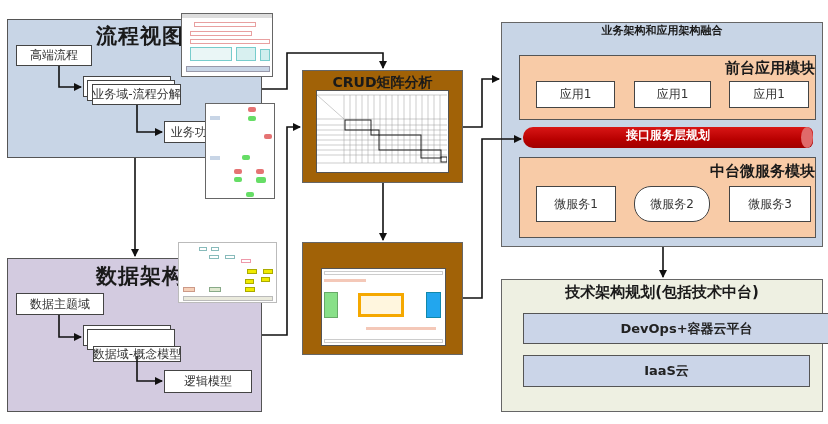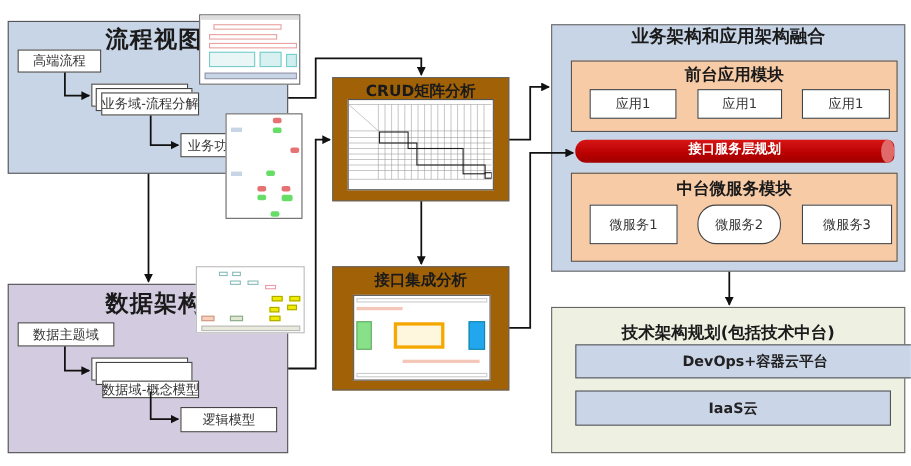--- a/index.html
+++ b/index.html
@@ -17,21 +17,21 @@
   .wbox {
     background: #fff; border: 1.2px solid #444; font-size: 12px;
     display: flex; align-items: center; justify-content: center; white-space: nowrap; color: #333;
   }
   .stack-back { background: #fff; border: 1.2px solid #444; }
   .thumb { background: #fff; border: 1.5px solid #666; overflow: hidden; }
   .analysis-box { background: #a16207; border: 1.5px solid #666; }
   .analysis-title { font-size: 14px; font-weight: bold; text-align: center; width: 100%; white-space: nowrap; color: #1a1a1a; }
   .fusion-panel { left: 501px; top: 22px; width: 322px; height: 225px; background: #c8d5e6; border: 1.5px solid #666; }
   .module { background: #f8cba7; border: 1.5px solid #555; }
-  .module-title { font-size: 15px; font-weight: bold; text-align: center; width: 100%; color: #1a1a1a; white-space: nowrap; }
+  .module-title { font-size: 15px; font-weight: bold; text-align: right; width: 100%; color: #1a1a1a; white-space: nowrap; }
   .pipe {
     left: 523px; top: 127px; width: 290px; height: 21px;
     background: linear-gradient(#d81616, #b80000 60%, #a00000);
     border-radius: 10px 6px 6px 10px;
     color: #fff; font-size: 12px; font-weight: bold;
     display: flex; justify-content: center;
   }
   .pipe-cap { right: 0; top: 0; width: 12px; height: 21px; border-radius: 50%; background: #e06a6a; }
   .tech-panel { left: 501px; top: 279px; width: 322px; height: 133px; background: #eef0e2; border: 1.5px solid #666; }
   .bar {
@@ -139,34 +139,33 @@
         <rect x="54" y="39" width="8" height="5"></rect>
         <rect x="62" y="44" width="42" height="15"></rect>
         <rect x="104" y="59" width="20" height="8"></rect>
         <rect x="124" y="66" width="6" height="5"></rect>
       </g>
     </svg>
   </div>
 </div>
 
 <div class="abs analysis-box" style="left:302px; top:242px; width:161px; height:113px;">
-  <div class="abs analysis-title" style="left:0; top:3px;">接口集成分析</div>
   <div class="abs" style="left:18px; top:25px; width:125px; height:78px; background:#fff; border:1.5px solid #555;">
     <div class="abs" style="left:2px;top:2px;width:119px;height:4px;border:1px solid #ccc;"></div>
     <div class="abs" style="left:2px;top:10px;width:42px;height:3px;background:#f4c8b8;"></div>
     <div class="abs" style="left:2px;top:23px;width:14px;height:26px;background:#88e088;border:1px solid #6a6;"></div>
     <div class="abs" style="left:36px;top:24px;width:46px;height:24px;border:3px solid #f5a800;background:#fff6de;"></div>
     <div class="abs" style="left:104px;top:23px;width:15px;height:26px;background:#22a6ee;border:1px solid #18a;"></div>
     <div class="abs" style="left:44px;top:58px;width:70px;height:3px;background:#f4c8b8;"></div>
     <div class="abs" style="left:2px;top:70px;width:119px;height:4px;border:1px solid #ccc;"></div>
   </div>
 </div>
 
 <div class="abs fusion-panel"></div>
-<div class="abs" style="left:501px; top:23px; width:322px; text-align:center; font-size:16px; font-weight:bold; color:#1a1a1a;">业务架构和应用架构融合</div>
+<div class="abs" style="left:501px; top:23px; width:322px; text-align:center; font-size:11px; font-weight:bold; color:#1a1a1a;">业务架构和应用架构融合</div>
 
 <div class="abs module" style="left:519px; top:55px; width:297px; height:65px;">
   <div class="abs module-title" style="left:0; top:3px;">前台应用模块</div>
 </div>
 <div class="abs wbox" style="left:536px; top:81px; width:79px; height:27px;">应用1</div>
 <div class="abs wbox" style="left:634px; top:81px; width:77px; height:27px;">应用1</div>
 <div class="abs wbox" style="left:729px; top:81px; width:80px; height:27px;">应用1</div>
 
 <div class="abs pipe">
   <span>接口服务层规划</span>
@@ -174,21 +173,21 @@
 </div>
 
 <div class="abs module" style="left:519px; top:157px; width:297px; height:81px;">
   <div class="abs module-title" style="left:0; top:4px;">中台微服务模块</div>
 </div>
 <div class="abs wbox" style="left:536px; top:186px; width:80px; height:36px;">微服务1</div>
 <div class="abs wbox" style="left:634px; top:186px; width:76px; height:36px;border-radius:17px;">微服务2</div>
 <div class="abs wbox" style="left:729px; top:186px; width:82px; height:36px;">微服务3</div>
 
 <div class="abs tech-panel"></div>
-<div class="abs" style="left:501px; top:283px; width:322px; text-align:center; font-size:15px; font-weight:bold; color:#1a1a1a;margin-top:10px;">技术架构规划(包括技术中台)</div>
+<div class="abs" style="left:501px; top:283px; width:322px; text-align:center; font-size:15px; font-weight:bold; color:#1a1a1a;">技术架构规划(包括技术中台)</div>
 <div class="abs bar" style="left:523px; top:313px; width:327px; height:31px;">DevOps+容器云平台</div>
 <div class="abs bar" style="left:523px; top:355px; width:287px; height:32px;">IaaS云</div>
 
 <svg class="conn" viewBox="0 0 828 424">
   <defs>
     <marker id="ah" markerWidth="8" markerHeight="8" refX="7" refY="4" orient="auto" markerUnits="userSpaceOnUse">
       <path d="M0,0 L8,4 L0,8 Z" fill="#111"></path>
     </marker>
   </defs>
   <g stroke="#111" stroke-width="1.6" fill="none">

